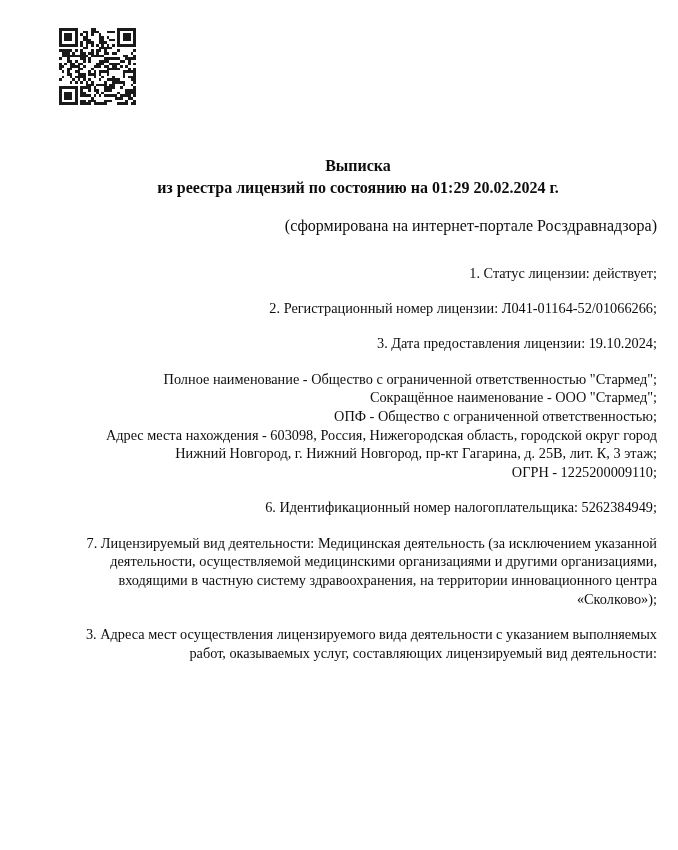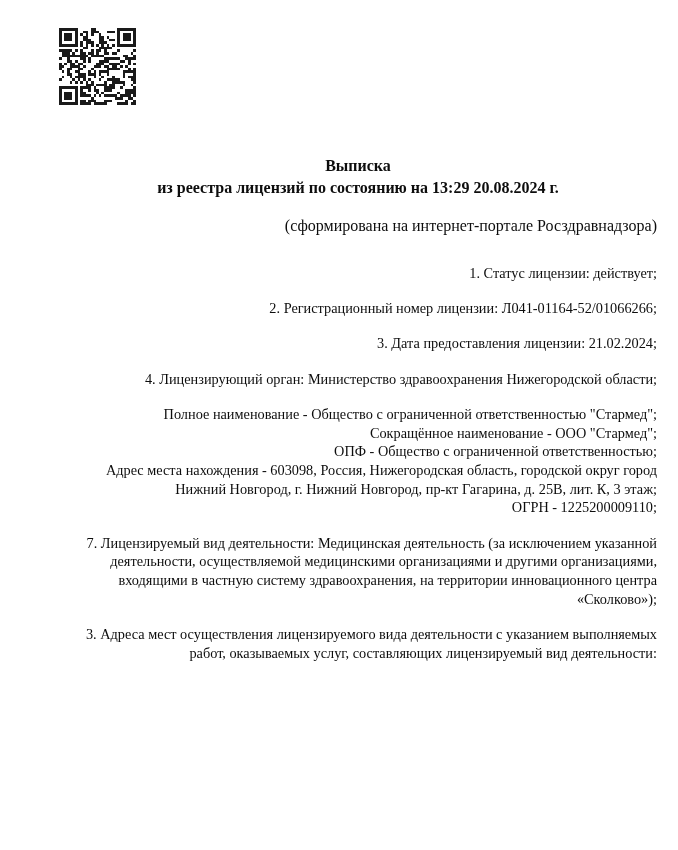--- a/index.html
+++ b/index.html
@@ -59,36 +59,36 @@
 <div class="page">
 
   <div class="qr">
     <svg id="qr-svg" viewBox="0 0 29 29" shape-rendering="crispEdges" aria-hidden="true">
         <path d="M0 0h7v7h-7zM1 1h5v5h-5zM2 2h3v3h-3zM22 0h7v7h-7zM23 1h5v5h-5zM24 2h3v3h-3zM0 22h7v7h-7zM1 23h5v5h-5zM2 24h3v3h-3zM12 0h1v1h-1zM13 0h1v1h-1zM9 1h1v1h-1zM10 1h1v1h-1zM12 1h1v1h-1zM13 1h1v1h-1zM14 1h1v1h-1zM18 1h1v1h-1zM19 1h1v1h-1zM20 1h1v1h-1zM8 2h1v1h-1zM10 2h1v1h-1zM12 2h1v1h-1zM15 2h1v1h-1zM9 3h1v1h-1zM10 3h1v1h-1zM15 3h1v1h-1zM16 3h1v1h-1zM18 3h1v1h-1zM9 4h1v1h-1zM10 4h1v1h-1zM11 4h1v1h-1zM15 4h1v1h-1zM16 4h1v1h-1zM19 4h1v1h-1zM20 4h1v1h-1zM8 5h1v1h-1zM10 5h1v1h-1zM11 5h1v1h-1zM12 5h1v1h-1zM15 5h1v1h-1zM16 5h1v1h-1zM17 5h1v1h-1zM8 6h1v1h-1zM10 6h1v1h-1zM12 6h1v1h-1zM14 6h1v1h-1zM16 6h1v1h-1zM18 6h1v1h-1zM20 6h1v1h-1zM9 7h1v1h-1zM10 7h1v1h-1zM15 7h1v1h-1zM16 7h1v1h-1zM17 7h1v1h-1zM18 7h1v1h-1zM19 7h1v1h-1zM0 8h1v1h-1zM1 8h1v1h-1zM2 8h1v1h-1zM3 8h1v1h-1zM4 8h1v1h-1zM6 8h1v1h-1zM8 8h1v1h-1zM12 8h1v1h-1zM14 8h1v1h-1zM15 8h1v1h-1zM17 8h1v1h-1zM22 8h1v1h-1zM28 8h1v1h-1zM1 9h1v1h-1zM2 9h1v1h-1zM3 9h1v1h-1zM5 9h1v1h-1zM8 9h1v1h-1zM9 9h1v1h-1zM11 9h1v1h-1zM12 9h1v1h-1zM14 9h1v1h-1zM17 9h1v1h-1zM18 9h1v1h-1zM20 9h1v1h-1zM21 9h1v1h-1zM27 9h1v1h-1zM1 10h1v1h-1zM2 10h1v1h-1zM3 10h1v1h-1zM4 10h1v1h-1zM5 10h1v1h-1zM6 10h1v1h-1zM7 10h1v1h-1zM8 10h1v1h-1zM9 10h1v1h-1zM10 10h1v1h-1zM12 10h1v1h-1zM13 10h1v1h-1zM14 10h1v1h-1zM15 10h1v1h-1zM16 10h1v1h-1zM24 10h1v1h-1zM25 10h1v1h-1zM28 10h1v1h-1zM0 11h1v1h-1zM3 11h1v1h-1zM8 11h1v1h-1zM9 11h1v1h-1zM11 11h1v1h-1zM17 11h1v1h-1zM18 11h1v1h-1zM19 11h1v1h-1zM20 11h1v1h-1zM21 11h1v1h-1zM22 11h1v1h-1zM25 11h1v1h-1zM26 11h1v1h-1zM27 11h1v1h-1zM28 11h1v1h-1zM3 12h1v1h-1zM4 12h1v1h-1zM6 12h1v1h-1zM9 12h1v1h-1zM11 12h1v1h-1zM15 12h1v1h-1zM16 12h1v1h-1zM17 12h1v1h-1zM18 12h1v1h-1zM23 12h1v1h-1zM24 12h1v1h-1zM26 12h1v1h-1zM0 13h1v1h-1zM2 13h1v1h-1zM4 13h1v1h-1zM5 13h1v1h-1zM7 13h1v1h-1zM8 13h1v1h-1zM14 13h1v1h-1zM15 13h1v1h-1zM16 13h1v1h-1zM19 13h1v1h-1zM20 13h1v1h-1zM21 13h1v1h-1zM22 13h1v1h-1zM26 13h1v1h-1zM28 13h1v1h-1zM0 14h1v1h-1zM1 14h1v1h-1zM4 14h1v1h-1zM5 14h1v1h-1zM6 14h1v1h-1zM7 14h1v1h-1zM9 14h1v1h-1zM13 14h1v1h-1zM14 14h1v1h-1zM15 14h1v1h-1zM17 14h1v1h-1zM18 14h1v1h-1zM20 14h1v1h-1zM21 14h1v1h-1zM23 14h1v1h-1zM25 14h1v1h-1zM0 15h1v1h-1zM3 15h1v1h-1zM4 15h1v1h-1zM7 15h1v1h-1zM8 15h1v1h-1zM12 15h1v1h-1zM18 15h1v1h-1zM19 15h1v1h-1zM20 15h1v1h-1zM21 15h1v1h-1zM22 15h1v1h-1zM26 15h1v1h-1zM28 15h1v1h-1zM1 16h1v1h-1zM3 16h1v1h-1zM6 16h1v1h-1zM7 16h1v1h-1zM11 16h1v1h-1zM13 16h1v1h-1zM15 16h1v1h-1zM16 16h1v1h-1zM17 16h1v1h-1zM18 16h1v1h-1zM24 16h1v1h-1zM25 16h1v1h-1zM26 16h1v1h-1zM27 16h1v1h-1zM28 16h1v1h-1zM3 17h1v1h-1zM4 17h1v1h-1zM7 17h1v1h-1zM8 17h1v1h-1zM9 17h1v1h-1zM11 17h1v1h-1zM12 17h1v1h-1zM13 17h1v1h-1zM15 17h1v1h-1zM18 17h1v1h-1zM24 17h1v1h-1zM28 17h1v1h-1zM1 18h1v1h-1zM4 18h1v1h-1zM6 18h1v1h-1zM7 18h1v1h-1zM8 18h1v1h-1zM9 18h1v1h-1zM13 18h1v1h-1zM16 18h1v1h-1zM20 18h1v1h-1zM24 18h1v1h-1zM26 18h1v1h-1zM27 18h1v1h-1zM28 18h1v1h-1zM0 19h1v1h-1zM5 19h1v1h-1zM7 19h1v1h-1zM9 19h1v1h-1zM11 19h1v1h-1zM15 19h1v1h-1zM18 19h1v1h-1zM19 19h1v1h-1zM20 19h1v1h-1zM21 19h1v1h-1zM22 19h1v1h-1zM27 19h1v1h-1zM28 19h1v1h-1zM4 20h1v1h-1zM6 20h1v1h-1zM8 20h1v1h-1zM10 20h1v1h-1zM12 20h1v1h-1zM17 20h1v1h-1zM20 20h1v1h-1zM21 20h1v1h-1zM22 20h1v1h-1zM23 20h1v1h-1zM24 20h1v1h-1zM28 20h1v1h-1zM10 21h1v1h-1zM11 21h1v1h-1zM12 21h1v1h-1zM14 21h1v1h-1zM15 21h1v1h-1zM16 21h1v1h-1zM17 21h1v1h-1zM19 21h1v1h-1zM20 21h1v1h-1zM24 21h1v1h-1zM27 21h1v1h-1zM8 22h1v1h-1zM9 22h1v1h-1zM10 22h1v1h-1zM11 22h1v1h-1zM13 22h1v1h-1zM17 22h1v1h-1zM18 22h1v1h-1zM19 22h1v1h-1zM20 22h1v1h-1zM23 22h1v1h-1zM28 22h1v1h-1zM8 23h1v1h-1zM11 23h1v1h-1zM13 23h1v1h-1zM14 23h1v1h-1zM17 23h1v1h-1zM18 23h1v1h-1zM19 23h1v1h-1zM25 23h1v1h-1zM26 23h1v1h-1zM27 23h1v1h-1zM28 23h1v1h-1zM8 24h1v1h-1zM9 24h1v1h-1zM14 24h1v1h-1zM16 24h1v1h-1zM22 24h1v1h-1zM25 24h1v1h-1zM26 24h1v1h-1zM27 24h1v1h-1zM28 24h1v1h-1zM8 25h1v1h-1zM9 25h1v1h-1zM10 25h1v1h-1zM11 25h1v1h-1zM13 25h1v1h-1zM15 25h1v1h-1zM17 25h1v1h-1zM18 25h1v1h-1zM19 25h1v1h-1zM20 25h1v1h-1zM21 25h1v1h-1zM23 25h1v1h-1zM24 25h1v1h-1zM25 25h1v1h-1zM26 25h1v1h-1zM28 25h1v1h-1zM12 26h1v1h-1zM21 26h1v1h-1zM22 26h1v1h-1zM23 26h1v1h-1zM26 26h1v1h-1zM27 26h1v1h-1zM8 27h1v1h-1zM9 27h1v1h-1zM11 27h1v1h-1zM12 27h1v1h-1zM13 27h1v1h-1zM17 27h1v1h-1zM18 27h1v1h-1zM19 27h1v1h-1zM25 27h1v1h-1zM28 27h1v1h-1zM8 28h1v1h-1zM9 28h1v1h-1zM10 28h1v1h-1zM11 28h1v1h-1zM13 28h1v1h-1zM14 28h1v1h-1zM15 28h1v1h-1zM16 28h1v1h-1zM17 28h1v1h-1zM22 28h1v1h-1zM23 28h1v1h-1zM24 28h1v1h-1zM25 28h1v1h-1zM27 28h1v1h-1zM28 28h1v1h-1z" fill="#1a1a1a" fill-rule="evenodd"></path>
       </svg>
   </div>
 
   <div class="header">
     <div>Выписка</div>
-    <div>из реестра лицензий по состоянию на 13:29 20.08.2024 г.</div>
+    <div>из реестра лицензий по состоянию на 01:29 20.02.2024 г.</div>
   </div>
 
   <div class="subtitle">(сформирована на интернет-портале Росздравнадзора)</div>
 
   <div class="body">
     <p class="para">1. Статус лицензии: действует;</p>
     <p class="para">2. Регистрационный номер лицензии: Л041-01164-52/01066266;</p>
-    <p class="para">3. Дата предоставления лицензии: 21.02.2024;</p>
-    <p class="para">4. Лицензирующий орган: Министерство здравоохранения Нижегородской области;</p>
+    <p class="para">3. Дата предоставления лицензии: 19.10.2024;</p>
     <p class="para">Полное наименование - Общество с ограниченной ответственностью "Стармед";
 Сокращённое наименование - ООО "Стармед";
 ОПФ - Общество с ограниченной ответственностью;
 Адрес места нахождения - 603098, Россия, Нижегородская область, городской округ город
 Нижний Новгород, г. Нижний Новгород, пр-кт Гагарина, д. 25В, лит. К, 3 этаж;
 ОГРН - 1225200009110;</p>
+    <p class="para">6. Идентификационный номер налогоплательщика: 5262384949;</p>
     <p class="para">7. Лицензируемый вид деятельности: Медицинская деятельность (за исключением указанной
 деятельности, осуществляемой медицинскими организациями и другими организациями,
 входящими в частную систему здравоохранения, на территории инновационного центра
 «Сколково»);</p>
     <p class="para">3. Адреса мест осуществления лицензируемого вида деятельности с указанием выполняемых
 работ, оказываемых услуг, составляющих лицензируемый вид деятельности:</p>
   </div>
 
 </div>
 

